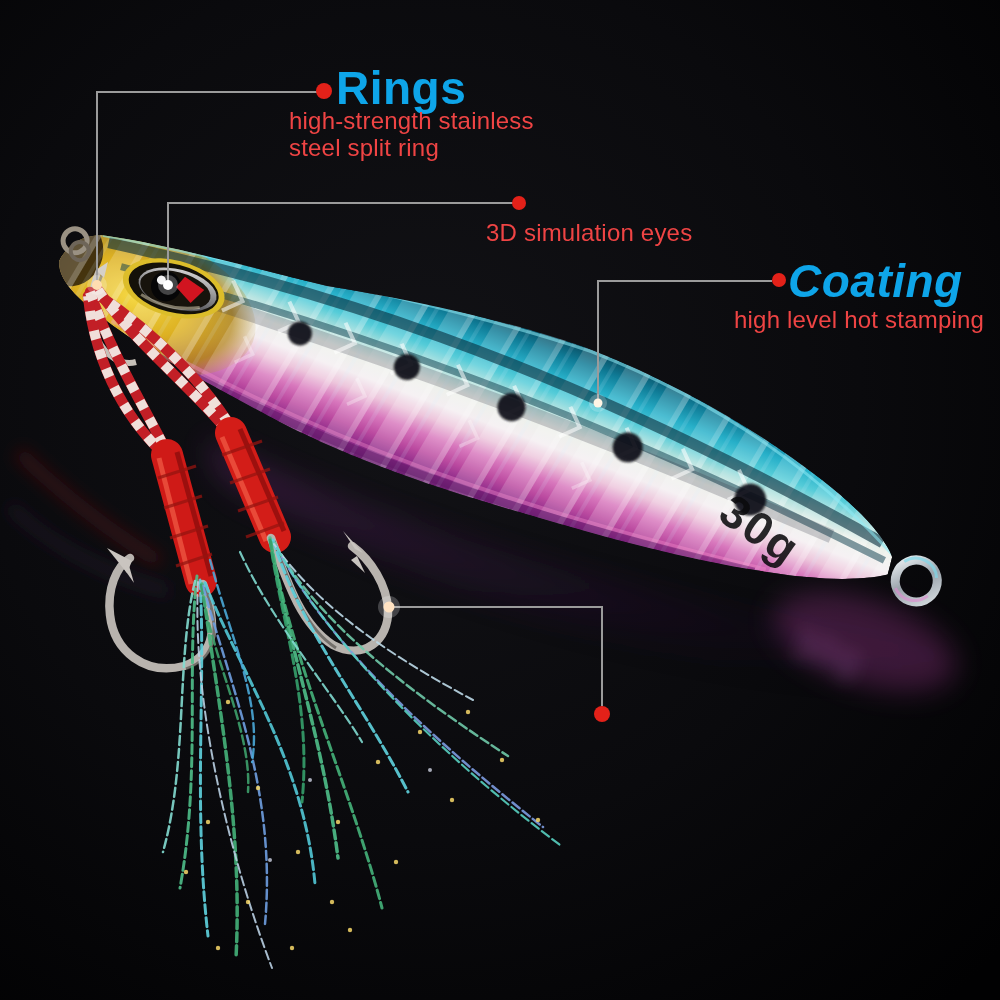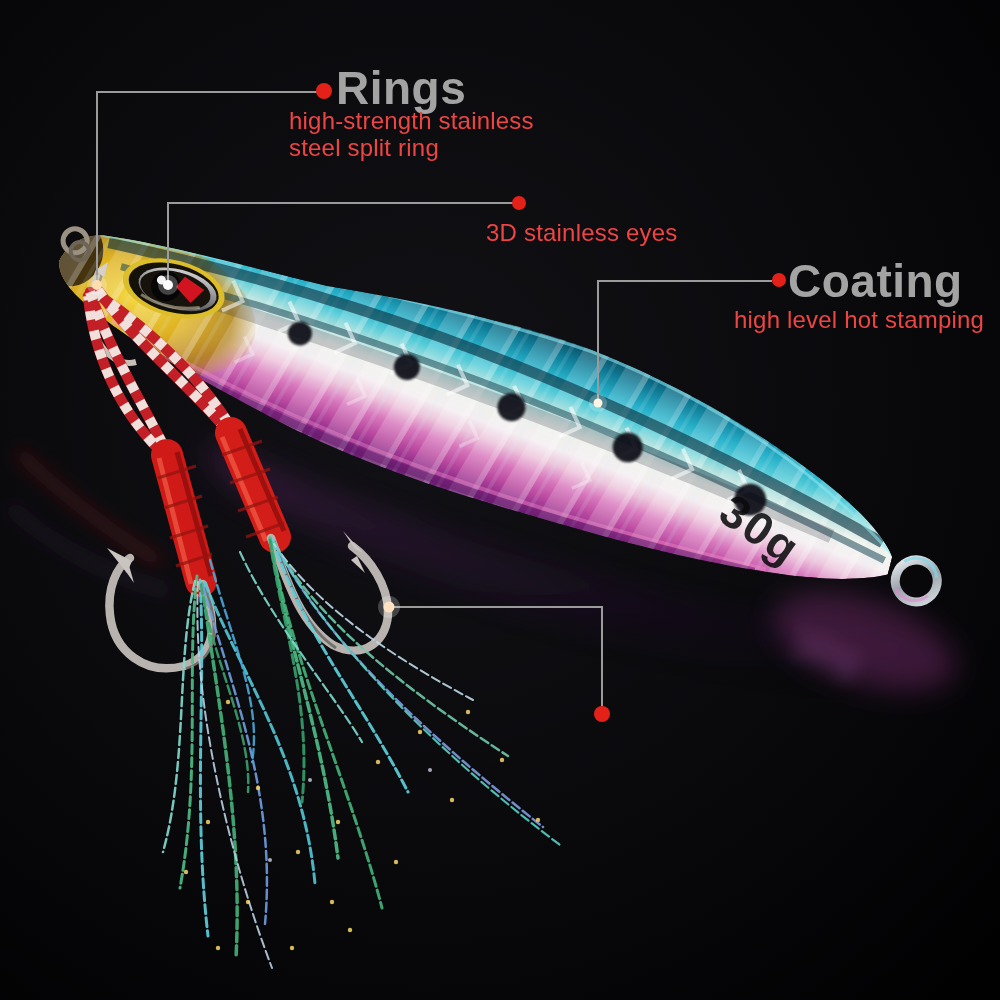--- a/index.html
+++ b/index.html
@@ -1,19 +1,19 @@
 <!DOCTYPE html>
 <html><head>
 <meta charset="utf-8">
 <style>
   html,body{margin:0;padding:0;background:#000;}
   .stage{position:relative;width:1000px;height:1000px;overflow:hidden;
          font-family:"Liberation Sans","DejaVu Sans",sans-serif;background:#050507;}
   .stage svg{position:absolute;inset:0;}
-  .callout-title{position:absolute;color:#a3a3a3;font-size:46px;font-weight:600;
+  .callout-title{position:absolute;color:#0ea5e9;font-size:46px;font-weight:600;
                  line-height:1;white-space:nowrap;letter-spacing:.5px;}
   .callout-desc{position:absolute;color:#ef4444;font-size:24px;font-weight:400;
                 line-height:1.12;letter-spacing:.2px;}
   .cline{fill:none;stroke-width:2;}
   .strand{fill:none;stroke-linecap:round;stroke-dasharray:9 4;opacity:.9;}
 </style>
 </head>
 <body>
 
 <div class="stage">
@@ -281,18 +281,18 @@
       <circle cx="389" cy="607" r="11" fill="#ffffff" opacity=".22"></circle>
       <circle cx="389" cy="607" r="5.5" fill="#ffe2c2"></circle>
       <circle cx="602" cy="714" r="8" fill="#e32119"></circle>
     </g>
   </g>
 </svg>
 
   <div class="callout-title" style="left:336px;top:65px;">Rings</div>
   <div class="callout-desc" style="left:289px;top:108px;width:280px;">high-strength stainless steel split ring</div>
 
-  <div class="callout-desc" style="left:486px;top:220px;width:300px;">3D stainless eyes</div>
-
-  <div class="callout-title" style="left:788px;top:258px;">Coating</div>
+  <div class="callout-desc" style="left:486px;top:220px;width:300px;">3D simulation eyes</div>
+
+  <div class="callout-title" style="left:788px;top:258px;font-style:italic;">Coating</div>
   <div class="callout-desc" style="left:734px;top:307px;width:300px;">high level hot stamping</div>
 
 </div>
 
 </body></html>

